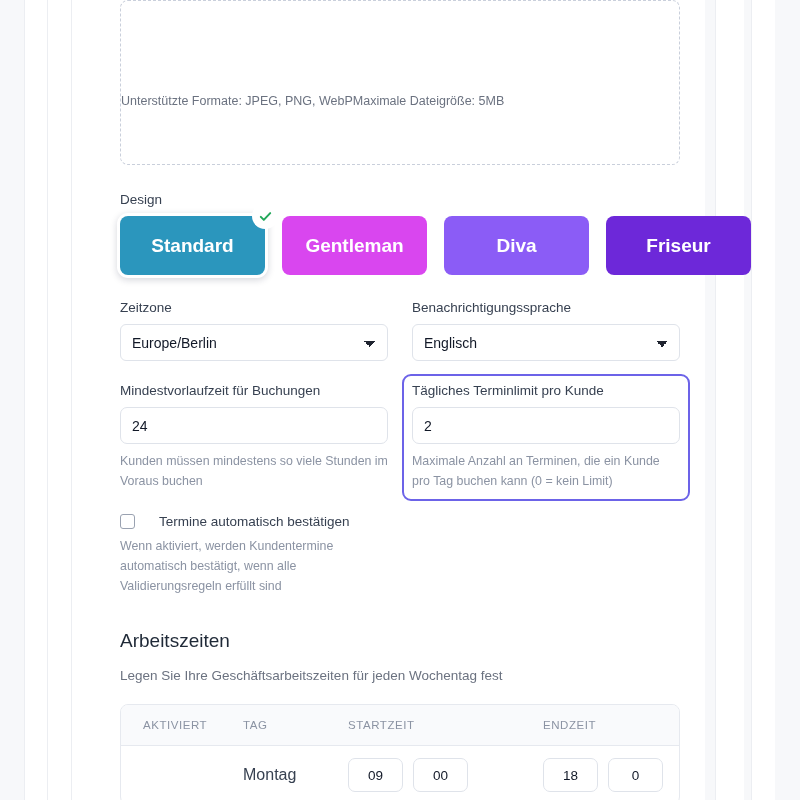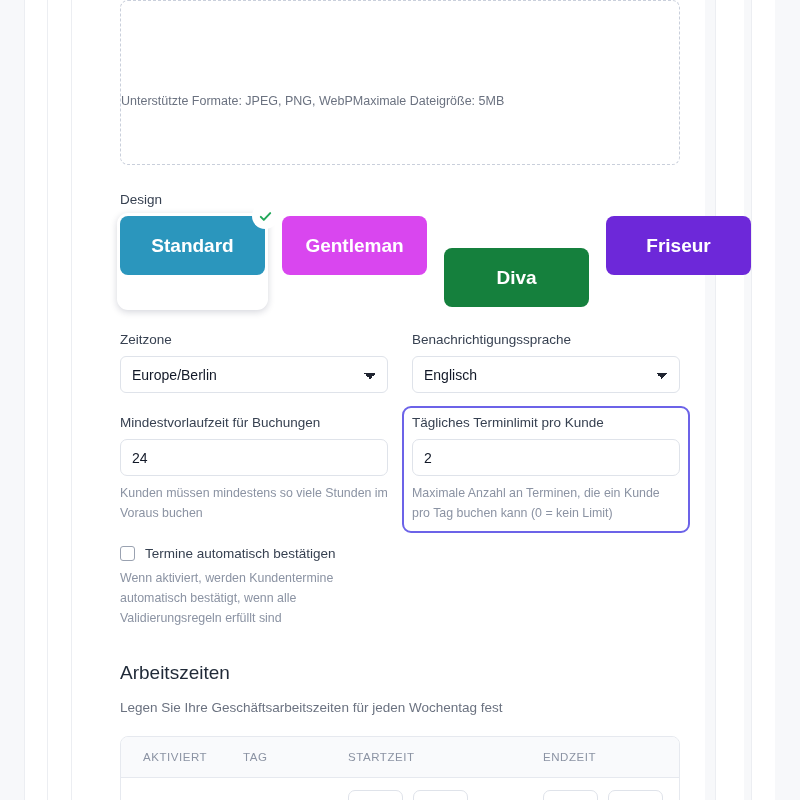--- a/index.html
+++ b/index.html
@@ -124,21 +124,21 @@
   
   .fieldgroup { position: relative; }
   .fieldgroup.highlight {
     border: 2px solid #6c63e8;
     border-radius: 9px;
     padding: 7px 8px 8px 8px;
     margin: -9px -10px -10px -10px;
   }
 
   
-  .cb-row { display: flex; align-items: center; gap: 10px; }
+  .cb-row { display: flex; align-items: center; gap: 24px; }
   .cb {
     width: 15px; height: 15px;
     border: 1px solid #9aa2b1;
     border-radius: 3px;
     background: #fff;
     flex: none;
     cursor: pointer;
   }
   .cb-label { font-size: 13.5px; color: #374151; }
 
@@ -238,21 +238,21 @@
             <path d="M3 8.4 L6.2 11.6 L13 4.4" stroke="#22a85a" stroke-width="2.1" fill="none" stroke-linecap="round" stroke-linejoin="round"></path>
           </svg>
         </span>
       </div>
 
       <div class="theme-wrap">
         <button class="theme-btn" style="background:#d946ef;">Gentleman</button>
       </div>
 
       <div class="theme-wrap">
-        <button class="theme-btn" style="background:#15803d;margin-top:32px;">Diva</button>
+        <button class="theme-btn" style="background:#8b5cf6;">Diva</button>
       </div>
 
       <div class="theme-wrap">
         <button class="theme-btn" style="background:#6d28d9;">Friseur</button>
       </div>
 
     </div>
   </div>
 
   <div class="grid2 row-sel">

